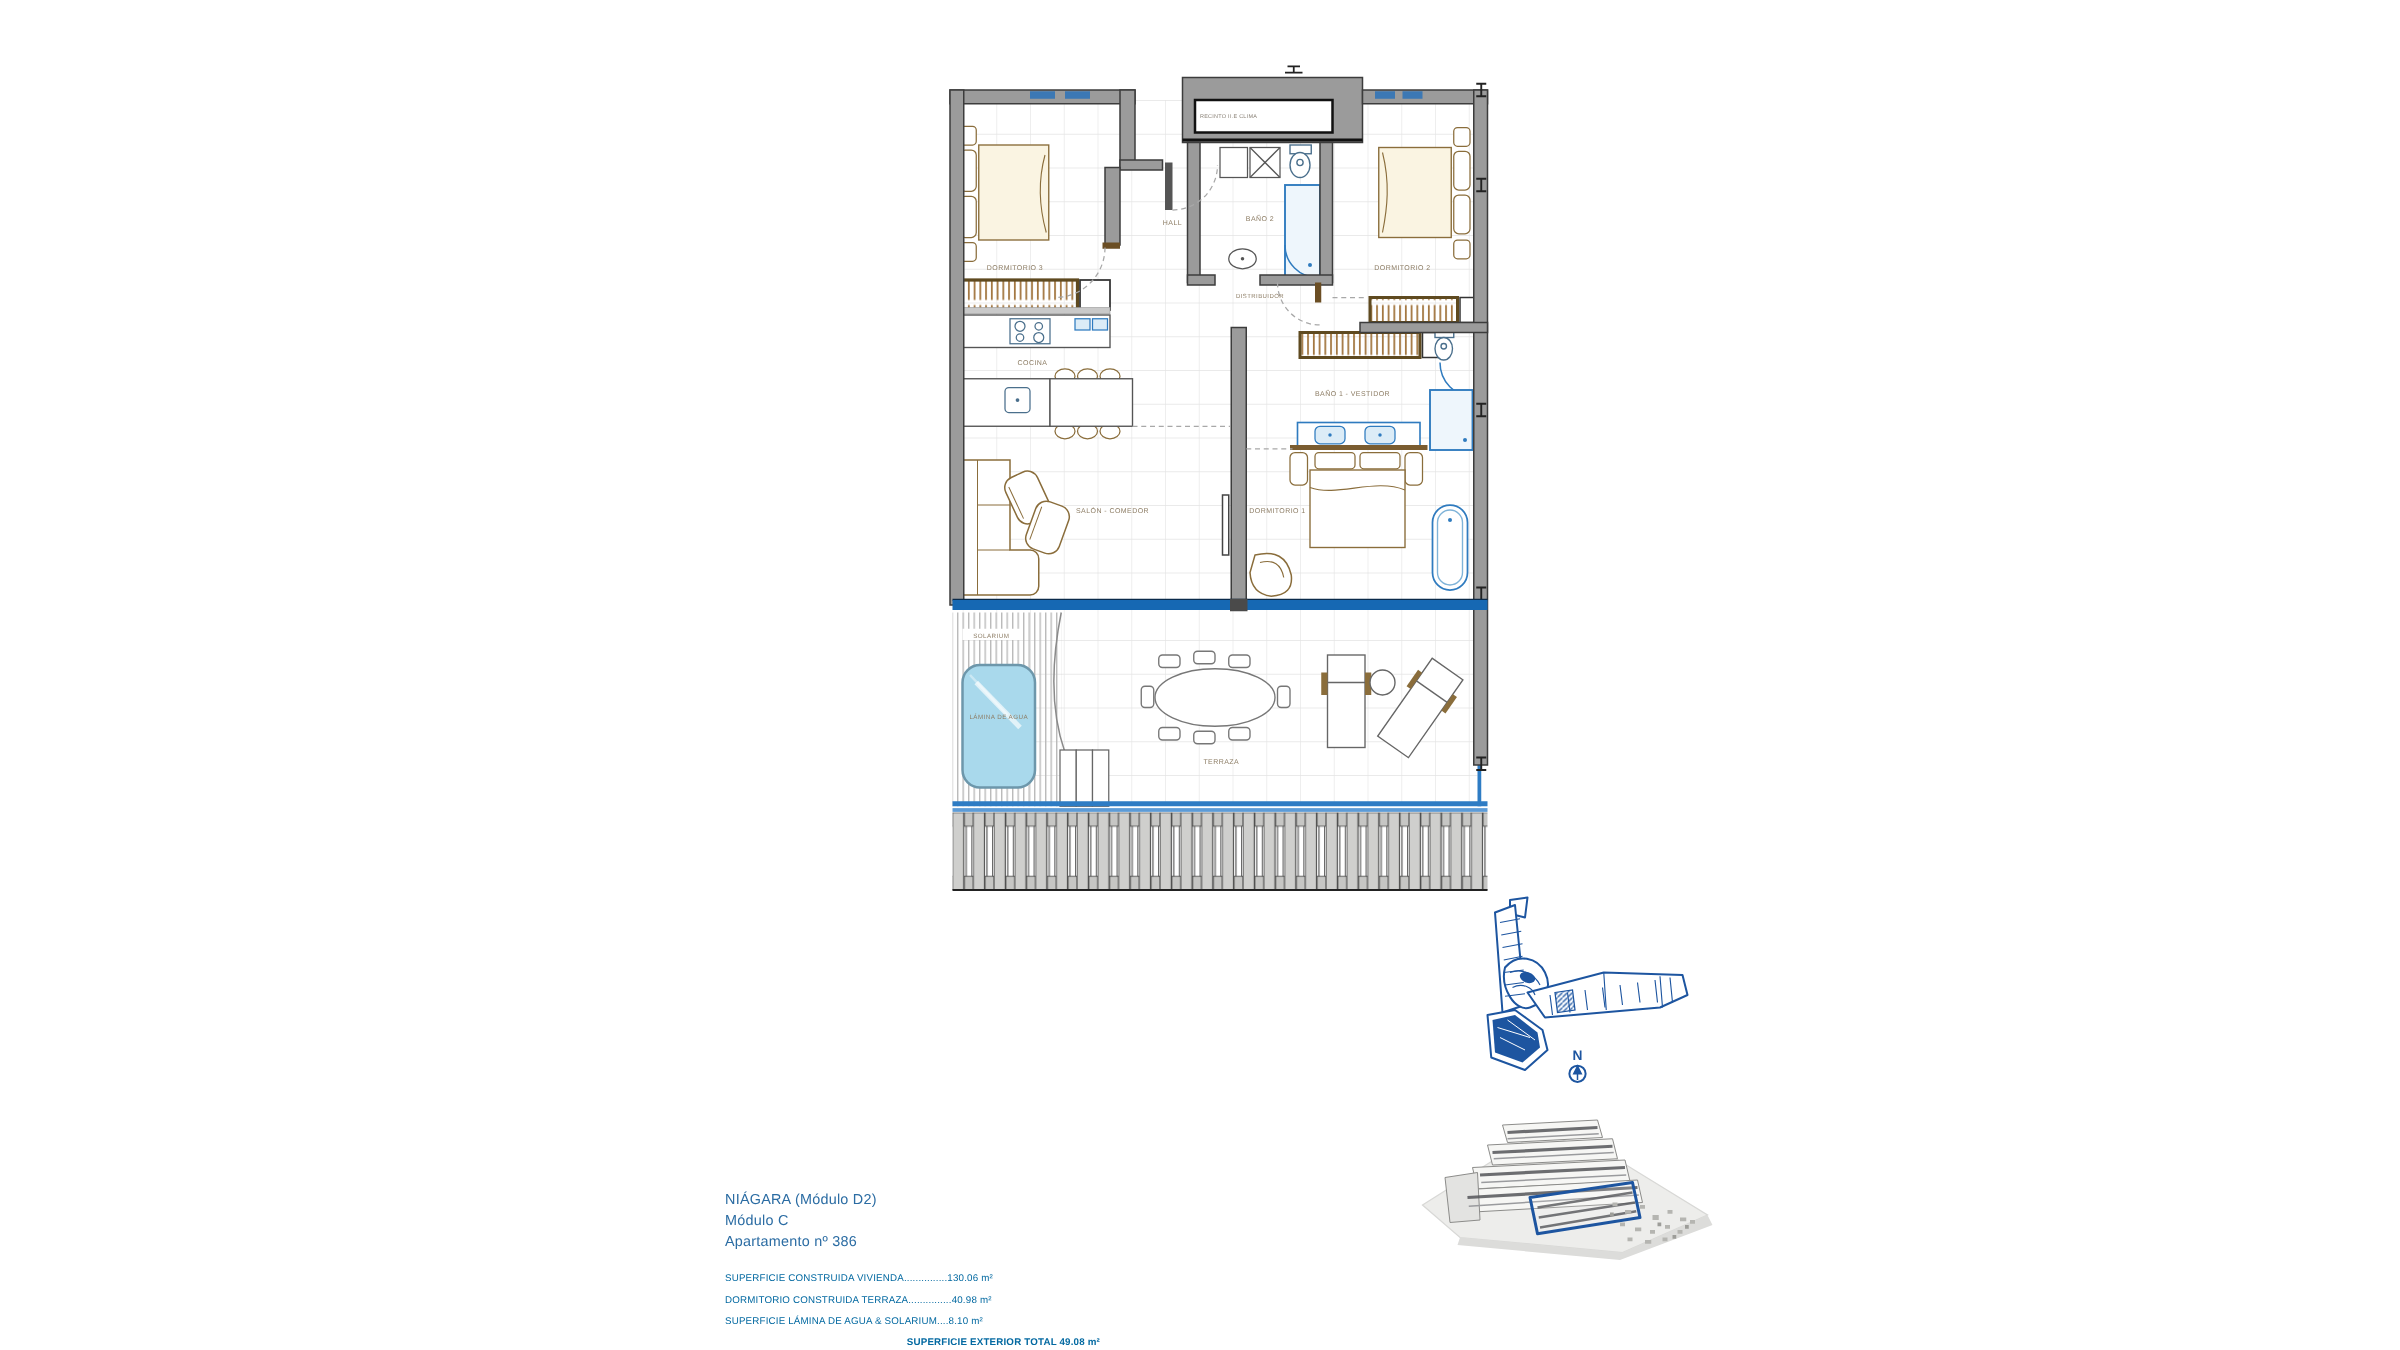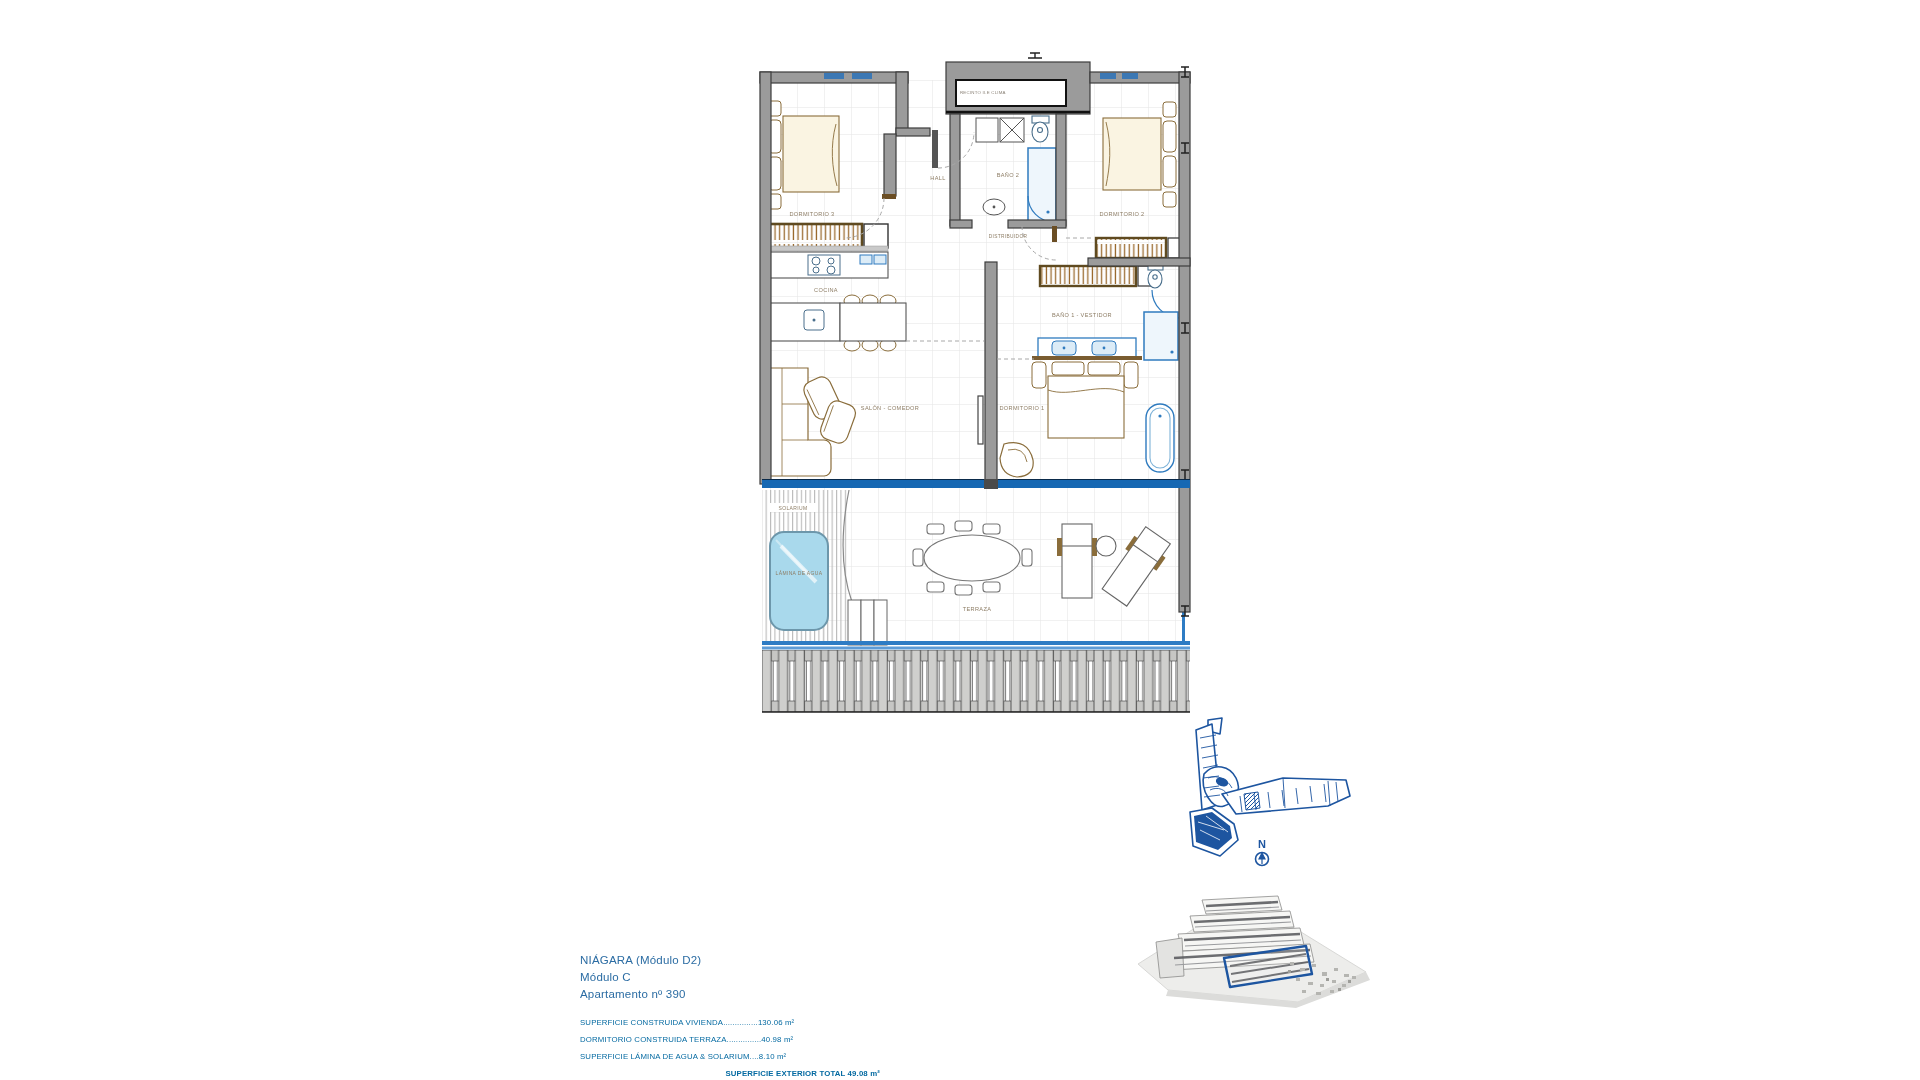--- a/index.html
+++ b/index.html
@@ -386,21 +386,21 @@
           <rect x="188" y="94" width="3" height="3" fill="#9d9d99"></rect>
       <rect x="200" y="104" width="3" height="3" fill="#9d9d99"></rect>
           <rect x="210" y="96" width="3" height="3" fill="#9d9d99"></rect>
     </g>
   </g>
 </svg>
 
   <div id="info-block">
     <div class="title-line">NIÁGARA (Módulo D2)</div>
     <div class="title-line">Módulo C</div>
-    <div class="title-line">Apartamento nº 390</div>
+    <div class="title-line">Apartamento nº 386</div>
     <div id="areas">
       <div class="area-line">SUPERFICIE CONSTRUIDA VIVIENDA...............130.06 m²</div>
       <div class="area-line">DORMITORIO CONSTRUIDA TERRAZA...............40.98 m²</div>
       <div class="area-line">SUPERFICIE LÁMINA DE AGUA &amp; SOLARIUM....8.10 m²</div>
       <div class="total-line">SUPERFICIE EXTERIOR TOTAL 49.08 m²</div>
     </div>
   </div>
 
 </div>
 

